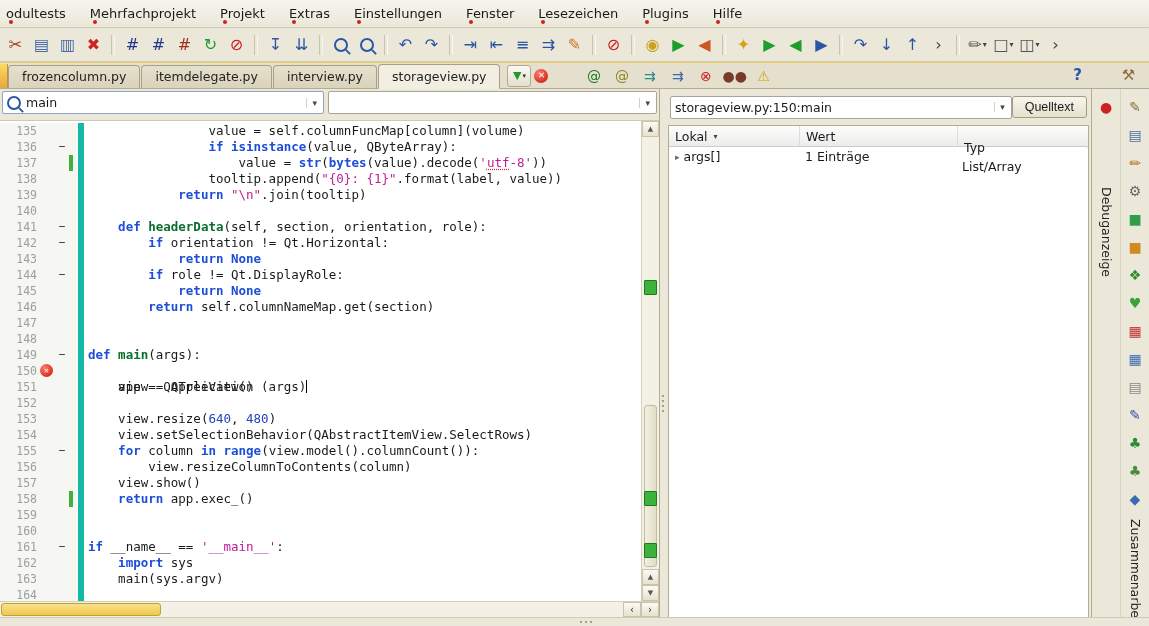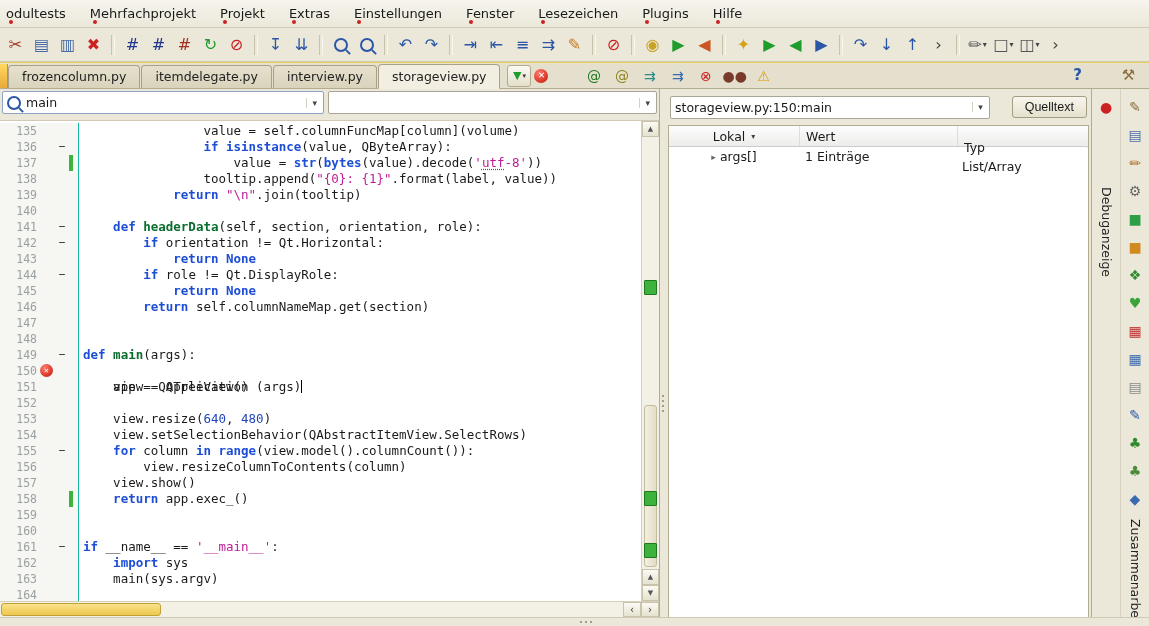--- a/index.html
+++ b/index.html
@@ -61,21 +61,21 @@
   .combo.plain{border-color:#a9a698;}
   .combo .c-arrow{margin-left:auto;border-left:1px solid #d4d0c2;padding:0 2px 0 5px;color:#444;font-size:9px;}
   .combo-search{width:312px;gap:5px;}
   .combo-fill{flex:1;}
 
   
   .editor-area{flex:1;display:flex;min-height:0;}
   .code{flex:1;overflow:hidden;font-family:"DejaVu Sans Mono","Liberation Mono",monospace;
     font-size:12.5px;line-height:16px;padding-top:2px;background:#fff;}
   .line{display:flex;height:16px;}
-  .gutter{flex:0 0 78px;display:flex;background:#f6f6f3;border-right:1px solid #14b8a6;}
+  .gutter{flex:0 0 78px;display:flex;background:#f6f6f3;border-right:6px solid #14b8a6;}
   .lnum{width:37px;text-align:right;color:#9aa0a2;padding-right:2px;font-size:11.5px;}
   .licon{width:16px;position:relative;}
   .err-badge{position:absolute;top:1px;left:1px;width:13px;height:13px;border-radius:50%;
     background:radial-gradient(circle at 35% 30%,#ff7b6d,#c41200);color:#fff;font-size:8px;
     display:flex;align-items:center;justify-content:center;font-weight:bold;}
   .lfold{width:14px;text-align:center;color:#333;font-size:11px;line-height:15px;}
   .lchange{width:4px;}
   .lchange.changed{background:#3db33d;}
   .ltext{flex:1;white-space:pre;padding-left:4px;}
   .line.current .ltext{background:#f7efc6;margin-top:16px;}
@@ -104,31 +104,31 @@
   .hs-btn{width:16px;display:flex;align-items:center;justify-content:center;font-size:10px;color:#333;
     background:linear-gradient(#fbfaf3,#e6e2cf);border:1px solid #c9c3ab;}
 
   
   .splitter{flex:0 0 6px;background:#ebe8da;position:relative;cursor:col-resize;}
   .v-dots{position:absolute;top:58%;left:2px;width:2px;height:2px;border-radius:50%;background:#8d8670;
     box-shadow:0 5px 0 #8d8670,0 10px 0 #8d8670,0 15px 0 #8d8670;}
 
   
   .debug-col{flex:1;display:flex;flex-direction:column;background:#ebe8da;min-width:0;min-height:0;}
-  .debug-header{height:30px;flex:0 0 30px;display:flex;align-items:center;gap:22px;padding:3px 4px;}
+  .debug-header{height:30px;flex:0 0 30px;display:flex;align-items:center;gap:0;padding:3px 4px;}
   .frame-combo{flex:1;min-width:0;}
   .source-btn{height:22px;padding:0 12px;font-size:12.5px;color:#1a1a1a;
     background:linear-gradient(#f8f6ee,#e5e1cd);border:1px solid #a49d83;border-radius:3px;white-space:nowrap;}
   .var-table{flex:1;margin:0 2px;background:#fff;border:1px solid #b4ac8e;border-bottom:none;
     display:flex;flex-direction:column;min-height:0;}
   .vt-header{display:flex;height:20px;flex:0 0 20px;background:linear-gradient(#fdfdfd,#ececea);
     border-bottom:1px solid #ccc;font-size:12.5px;}
   .vt-col{padding:1px 6px;border-right:1px solid #ddd;display:flex;align-items:center;gap:4px;}
   .vt-cell{padding:0 6px;display:flex;align-items:center;}
-  .w-name{width:118px;flex:0 0 118px;justify-content:center;}
+  .w-name{width:118px;flex:0 0 118px;}
   .w-val{width:145px;flex:0 0 145px;}
   .w-typ{flex:1;margin-top:20px;}
   .sort-arrow{font-size:8px;color:#444;margin-left:2px;}
   .vt-row{display:flex;height:19px;flex:0 0 19px;font-size:12.5px;align-items:center;}
   .expander{color:#666;font-size:9px;margin-right:4px;}
 
   
   .right-rail{flex:0 0 56px;display:flex;background:#ebe8da;border-left:1px solid #b4ac8e;}
   .rail-col{width:28px;display:flex;flex-direction:column;align-items:center;padding-top:4px;min-height:0;}
   .rail-col1{border-right:1px solid #d8d3c0;}

